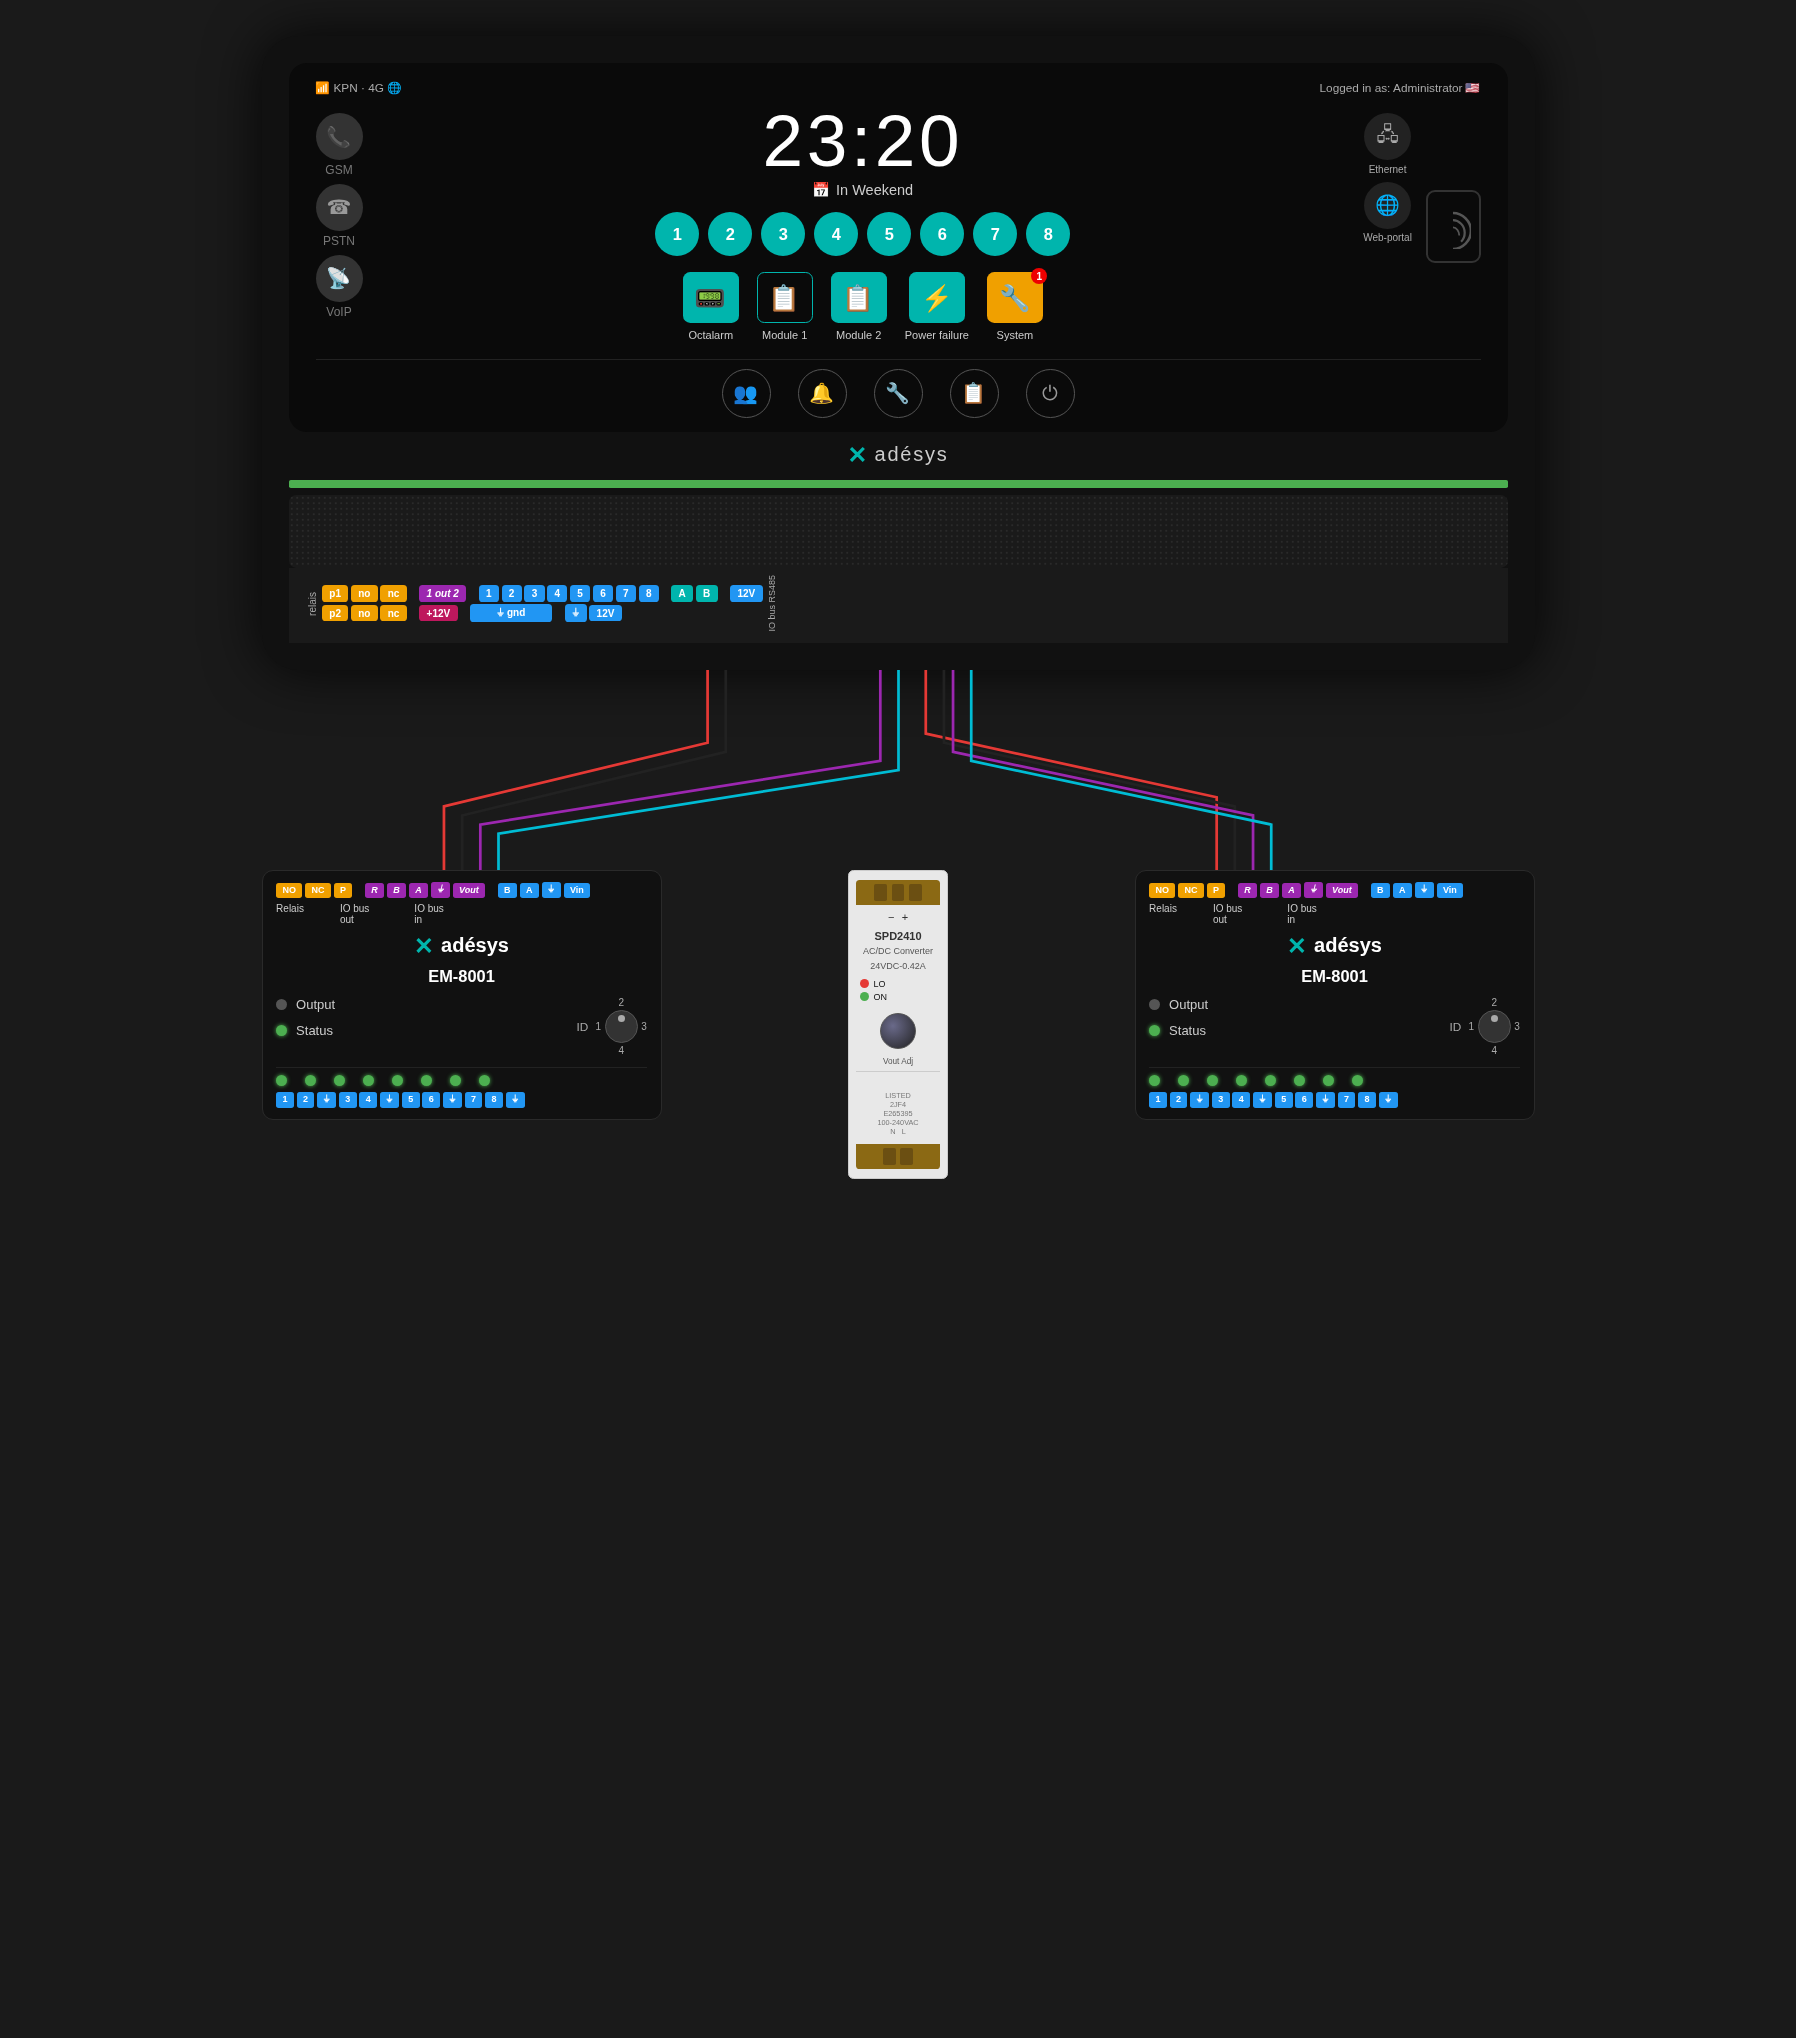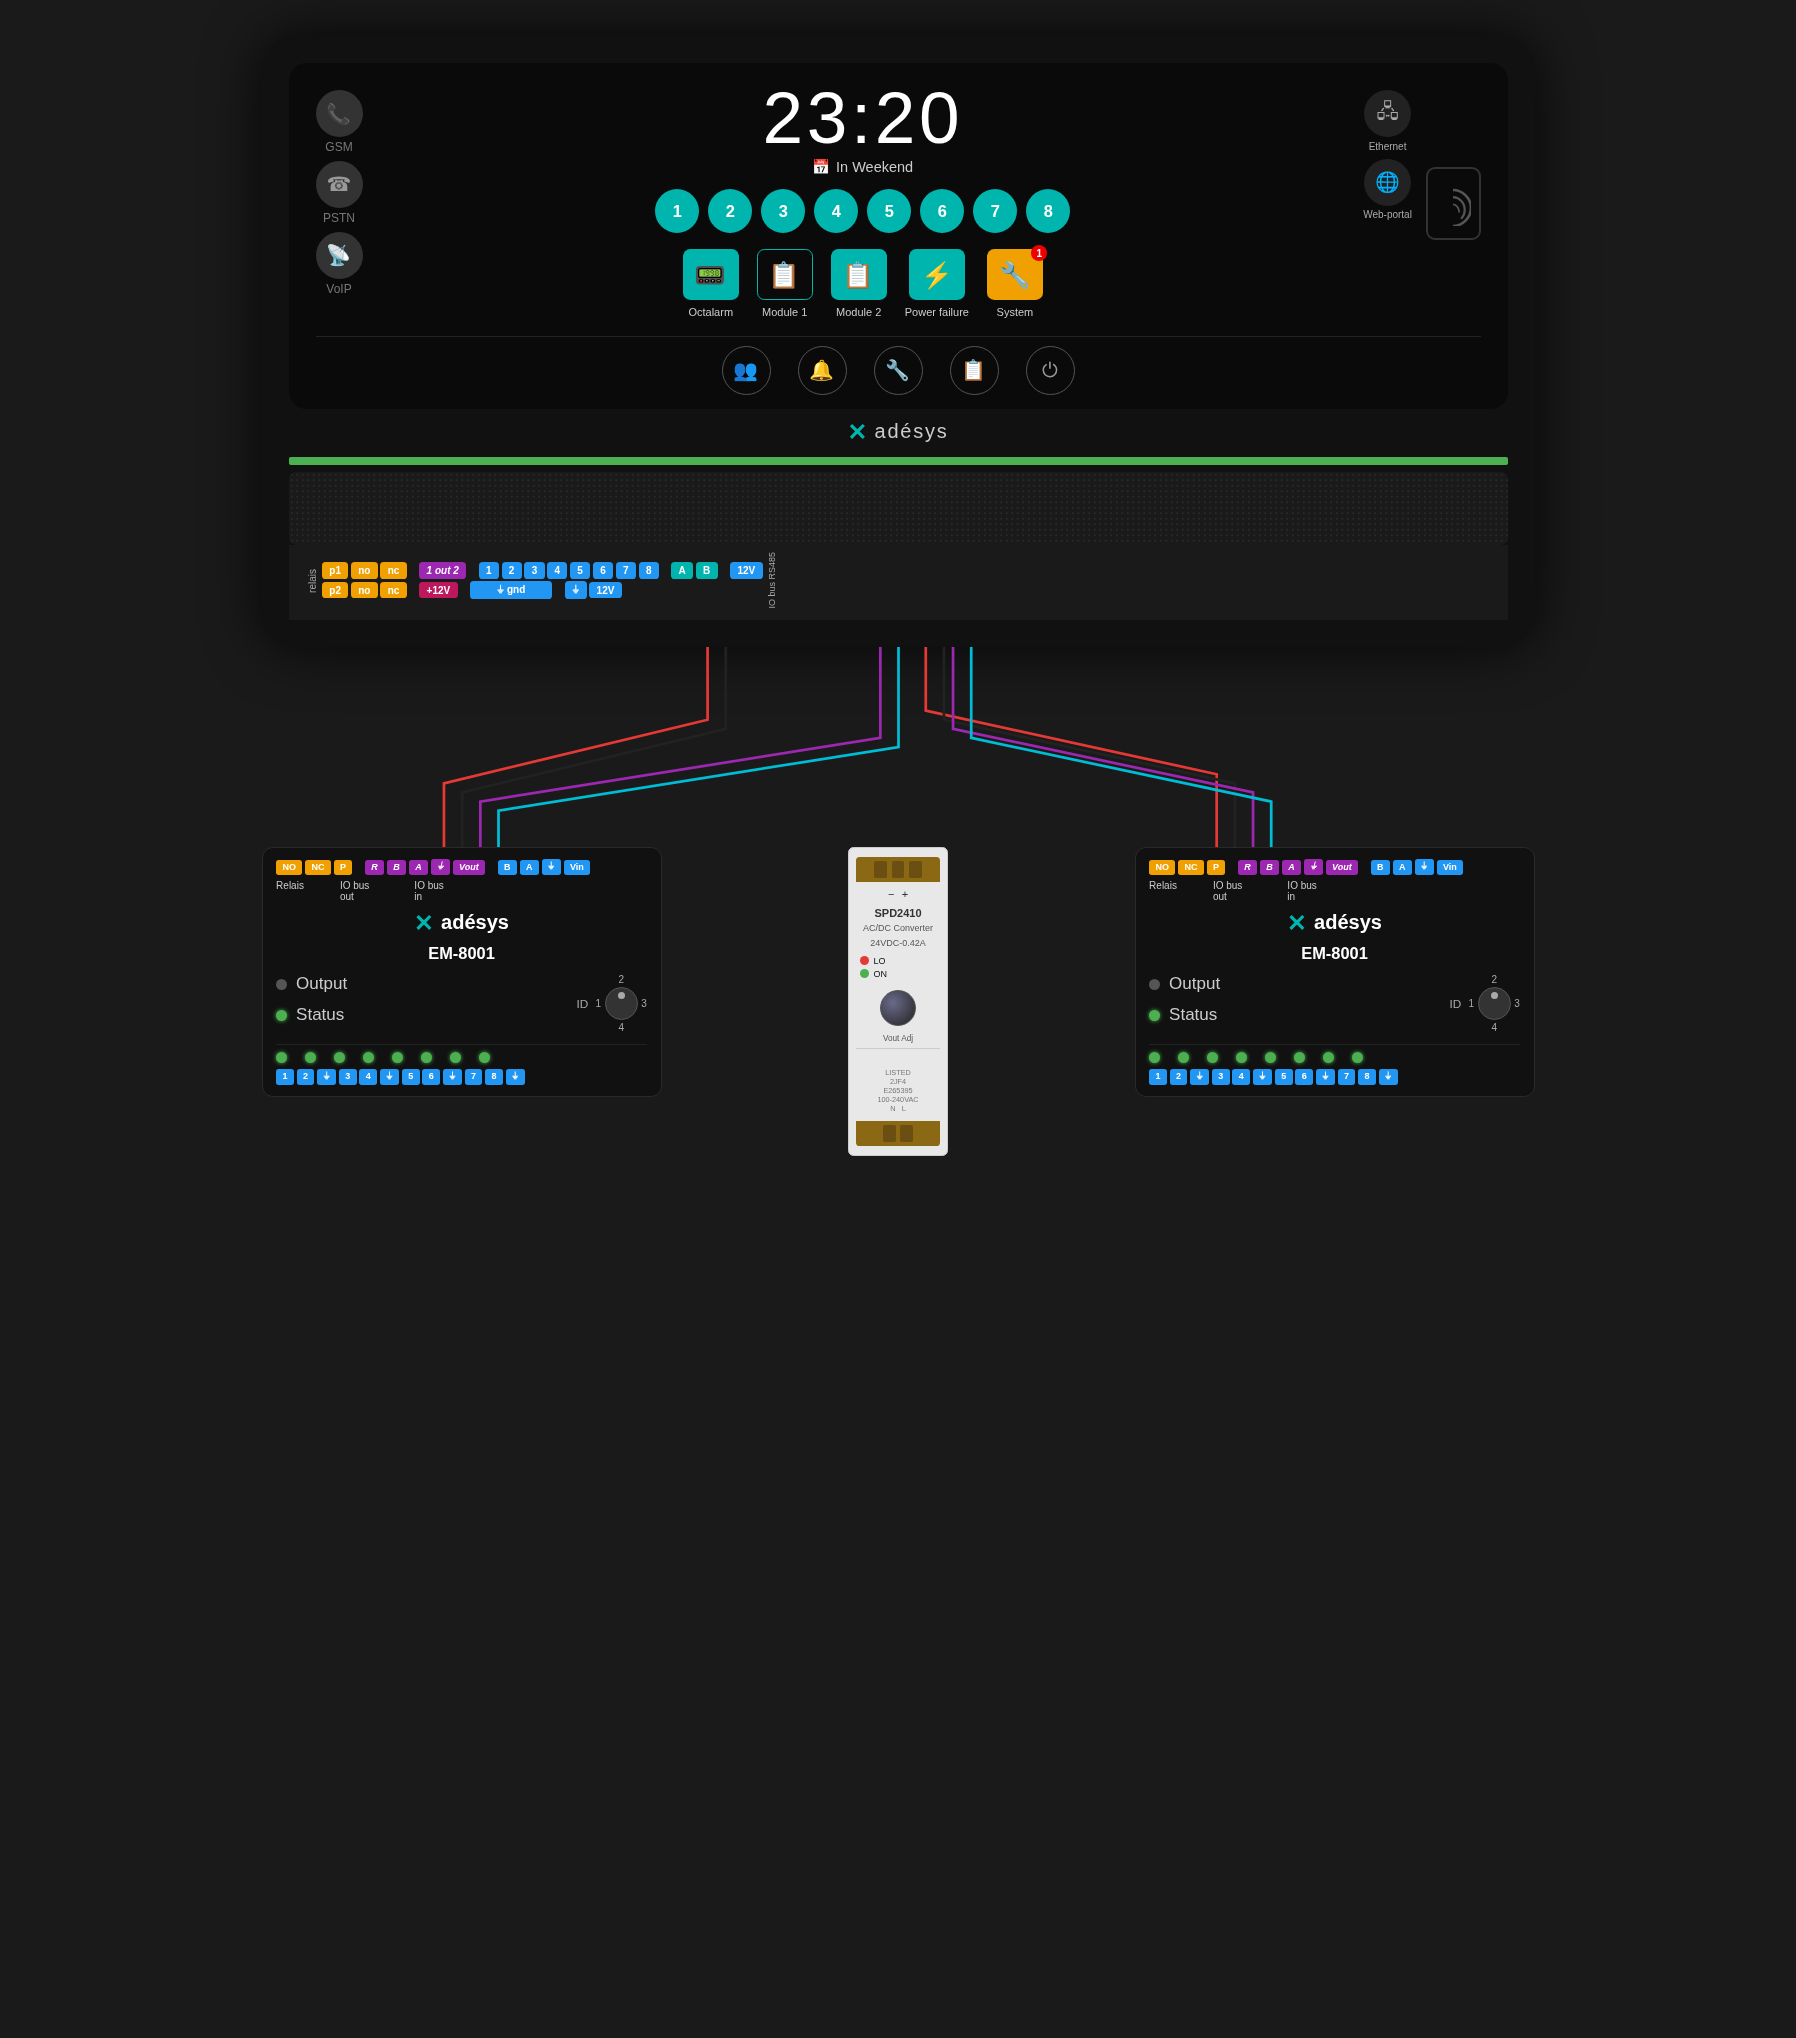--- a/index.html
+++ b/index.html
@@ -390,21 +390,21 @@
     .em-left-section {
       display: flex;
       flex-direction: column;
       gap: 11px;
     }
 
     .em-indicator {
       display: flex;
       align-items: center;
       gap: 9px;
-      font-size: 17px;
+      font-size: 13px;
       color: #ccc;
     }
 
     .led-dot {
       width: 11px;
       height: 11px;
       border-radius: 50%;
     }
 
     .led-gray { background: #555; }
@@ -544,20 +544,24 @@
       width: 100%;
       height: 100%;
     }
   </style>
 </head>
 <body>
 
 <div class="device-panel">
 
   <div class="screen">
+    <div class="screen-status-bar">
+      <span>📶 KPN · 4G 🌐</span>
+      <span>Logged in as: Administrator 🇺🇸</span>
+    </div>
 
     <div class="screen-main">
 
       <div class="screen-left-icons">
         <div class="phone-icon-btn">
           <div class="phone-circle">📞</div>
           <span class="phone-label">GSM</span>
         </div>
         <div class="phone-icon-btn">
           <div class="phone-circle">☎</div>

